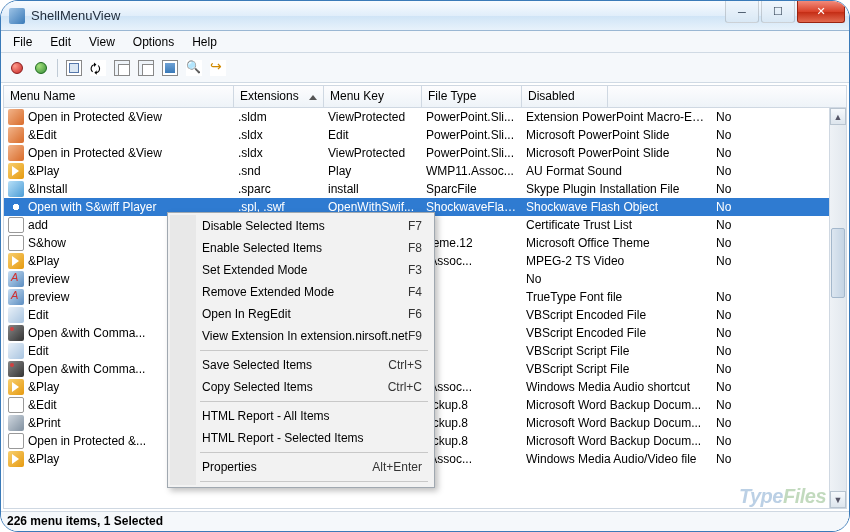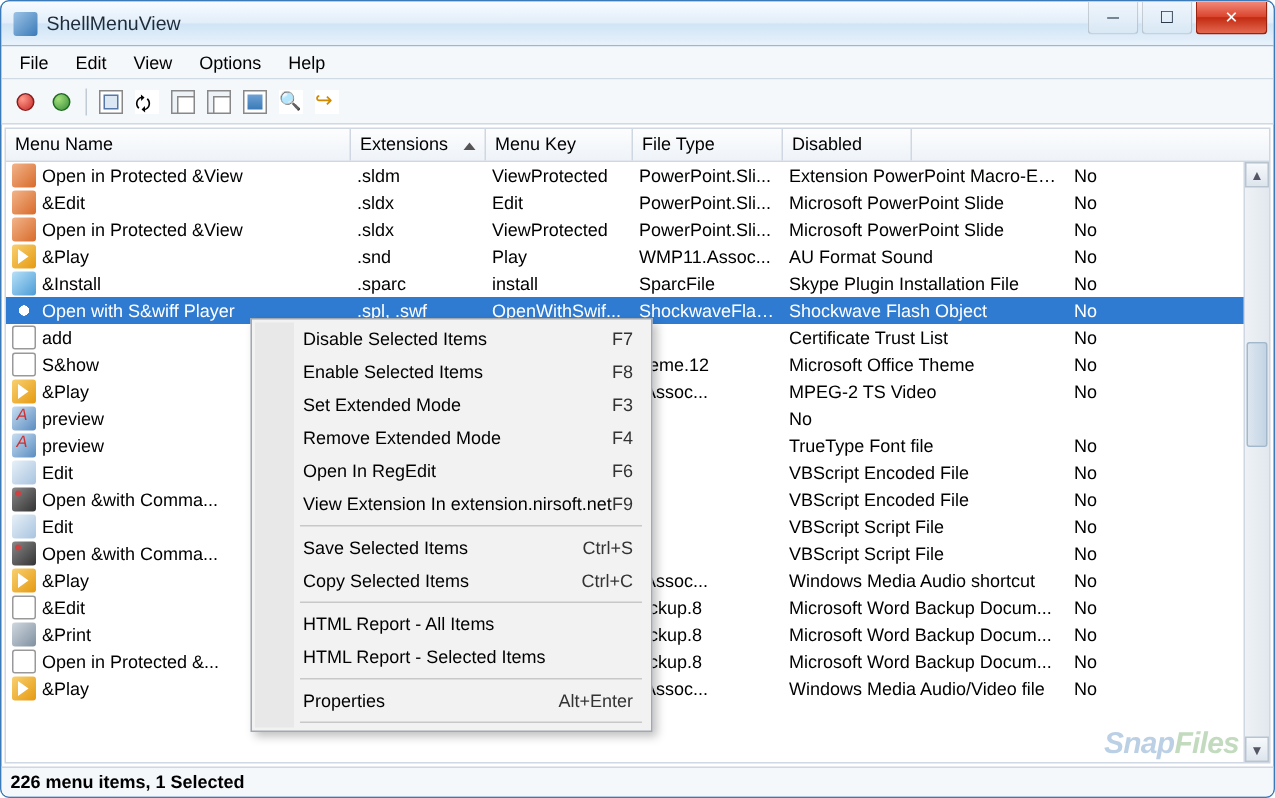--- a/index.html
+++ b/index.html
@@ -1,19 +1,19 @@
 <!DOCTYPE html>
 <html><head>
 <meta charset="utf-8">
 <style>
 * { box-sizing: border-box; margin: 0; padding: 0; }
 body { font-family: "Segoe UI", Tahoma, sans-serif; font-size: 12px; background: #fff; width: 850px; height: 532px; overflow: hidden; position: relative; }
 
 
-.window { width: 850px; height: 532px; border: 1px solid #3a7ab8; border-radius: 6px; overflow: hidden; display: flex; flex-direction: column; background: #fff; }
+.window { width: 850px; height: 532px; border: 1px solid #3a7ab8; border-radius: 18px; overflow: hidden; display: flex; flex-direction: column; background: #fff; }
 .titlebar { height: 30px; background: linear-gradient(to bottom, #f8fbff 0%, #e1eefa 50%, #cfe4f6 51%, #e8f2fb 100%); display: flex; align-items: center; padding-left: 8px; border-bottom: 1px solid #9ab7d3; }
 .titlebar-icon { width: 16px; height: 16px; background: linear-gradient(135deg, #9dc3e6, #3a7ab8); border-radius: 2px; margin-right: 6px; }
 .titlebar-text { flex: 1; font-size: 13px; color: #1f2b3a; }
 .titlebar-buttons { display: flex; height: 100%; }
 .titlebar-btn { width: 34px; height: 22px; margin-top: 0; margin-right: 2px; border: 1px solid rgba(0,0,0,0.15); border-top: none; border-radius: 0 0 3px 3px; display: flex; align-items: center; justify-content: center; font-size: 11px; background: linear-gradient(to bottom, #f0f6fc, #d9e8f5); color: #2a3b4d; cursor: default; }
 .titlebar-btn.close { width: 48px; background: linear-gradient(to bottom, #f28a7a, #d9432b 50%, #c32a12 51%, #e2694f); color: #fff; border-color: #9a2310; margin-right: 4px; }
 
 
 .menubar { height: 22px; background: #f5f8fb; border-bottom: 1px solid #d0dae4; display: flex; align-items: center; padding-left: 4px; gap: 2px; }
 .menubar-item { padding: 2px 8px; cursor: default; }
@@ -429,14 +429,14 @@
     </div>
     <div class="cm-sep"></div>
     <div class="cm-item">
       <span>Properties</span>
       <span class="cm-shortcut">Alt+Enter</span>
     </div>
     <div class="cm-sep"></div>
   </div>
 
 <div class="watermark">
-  <span class="s">Snap</span><span>Files</span>
+  <span class="s">Type</span><span>Files</span>
 </div>
 
 </body></html>

